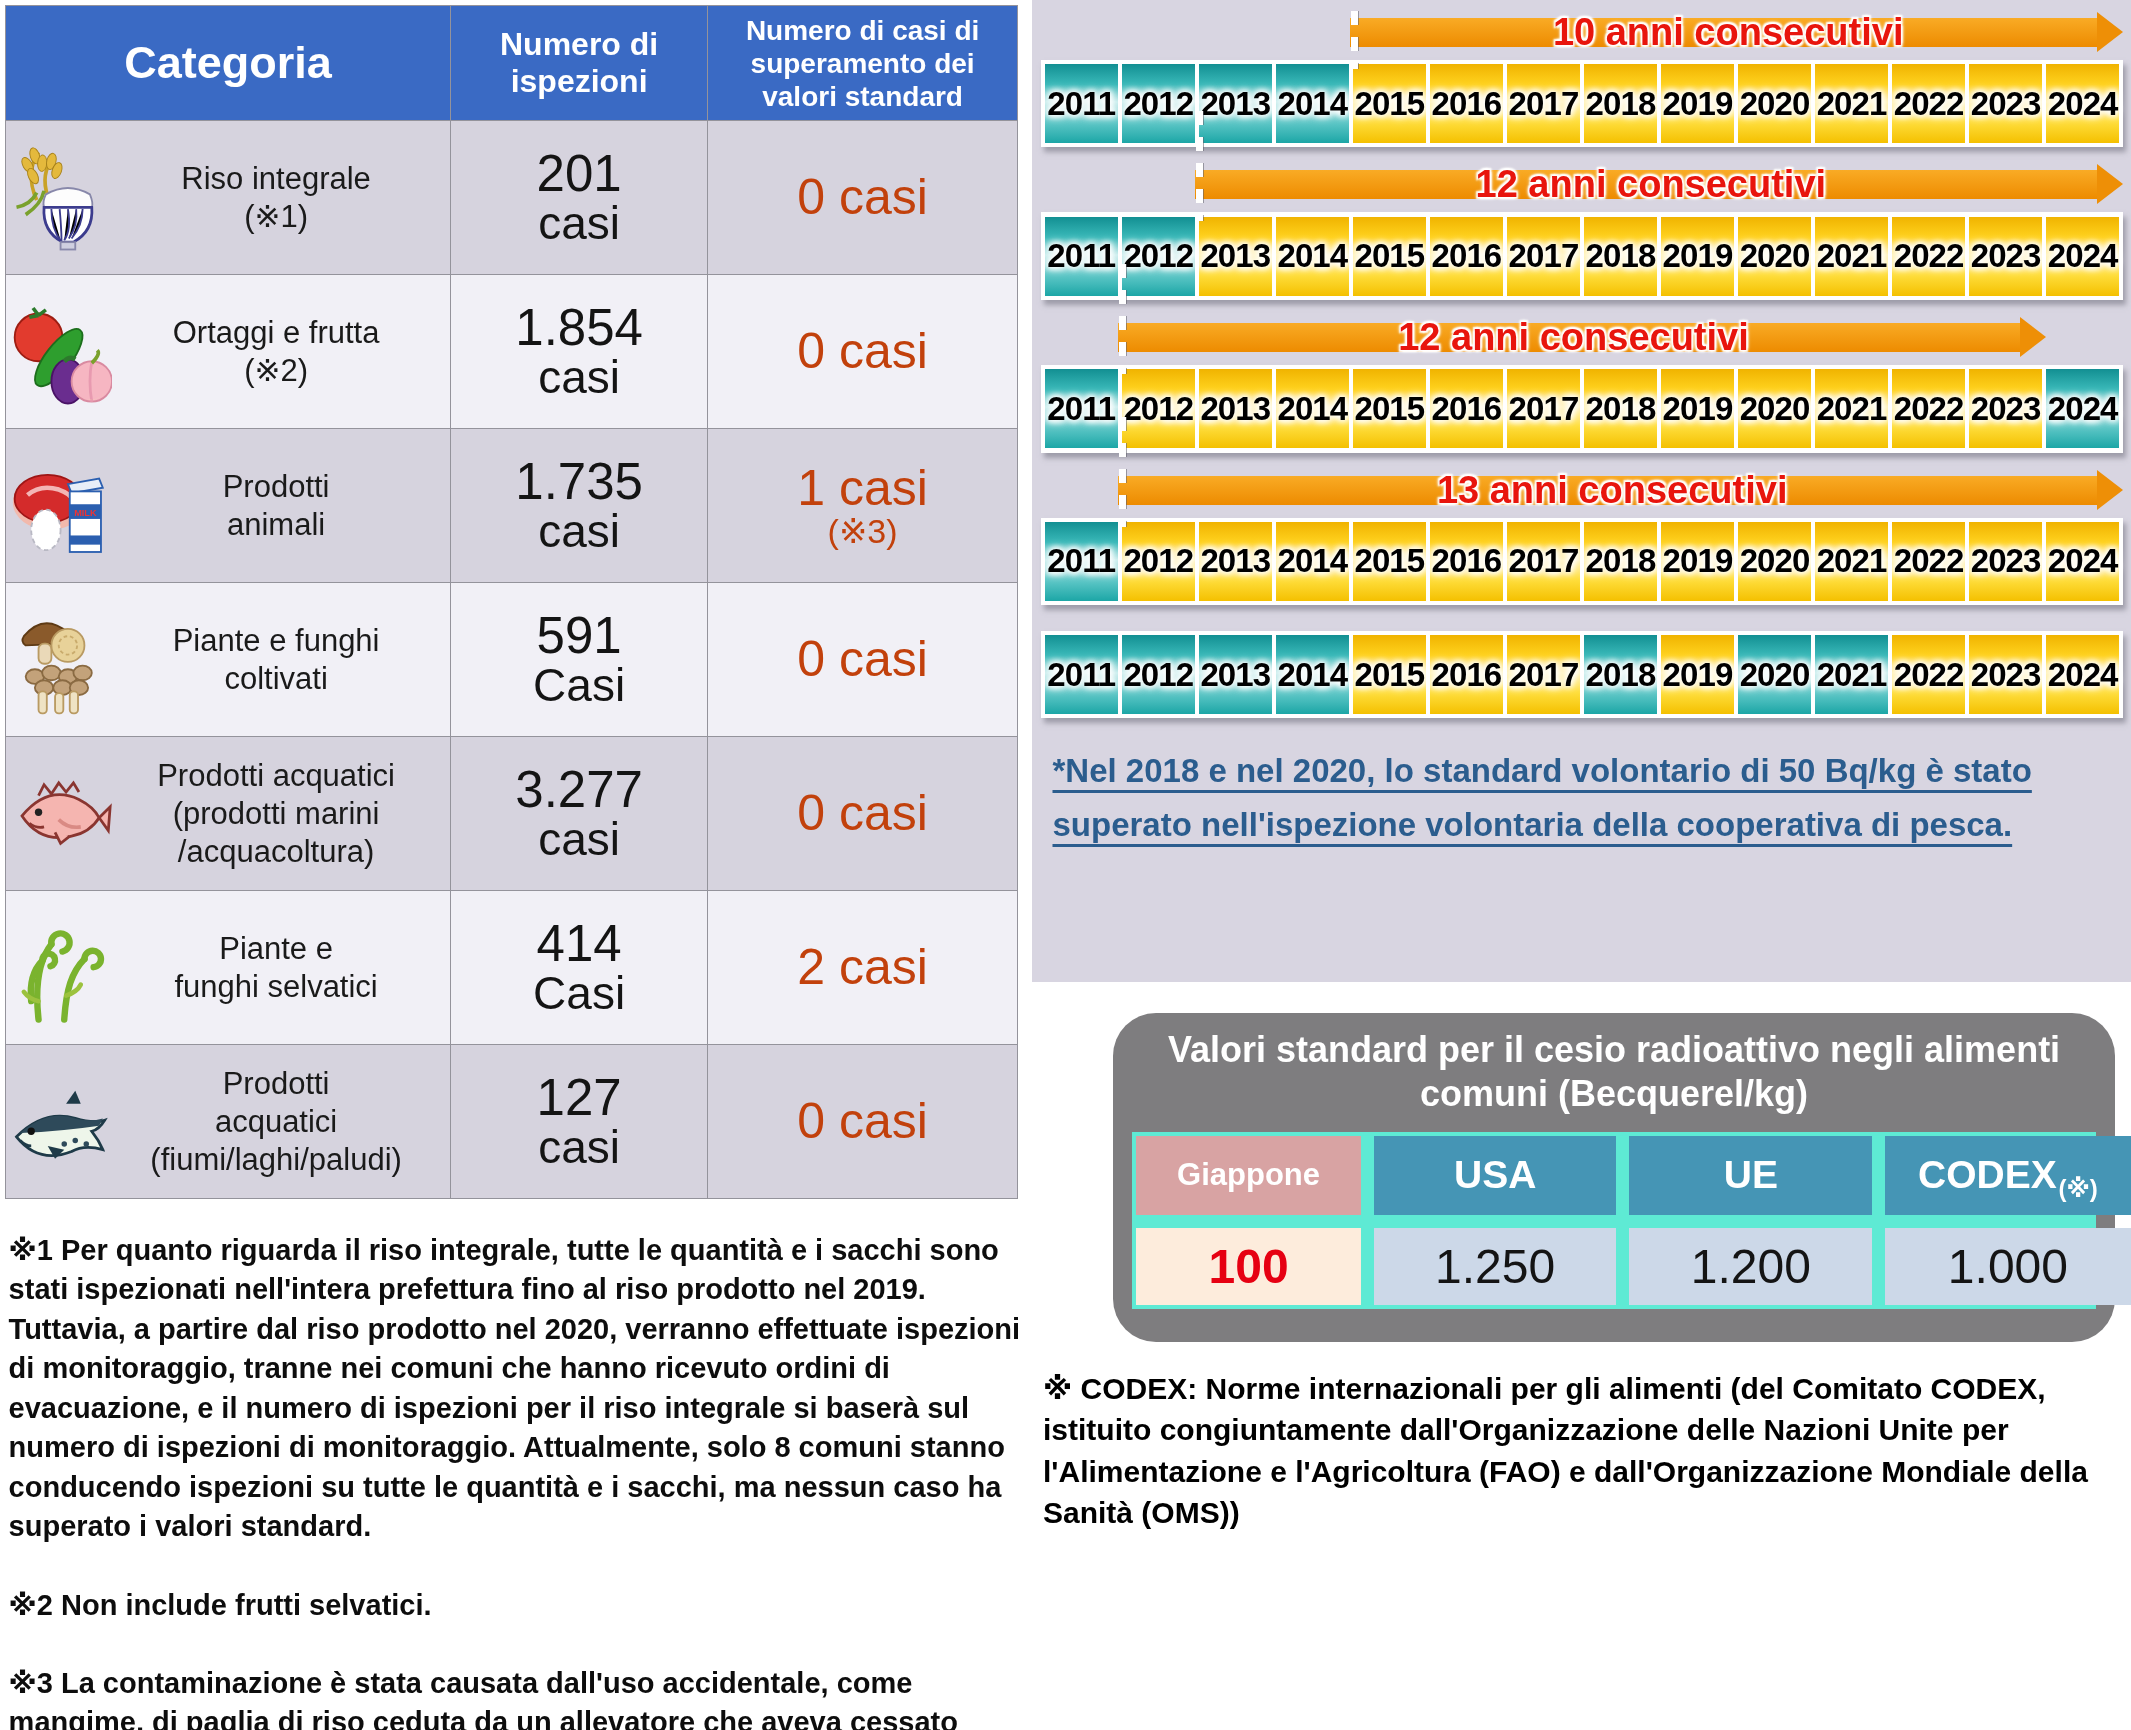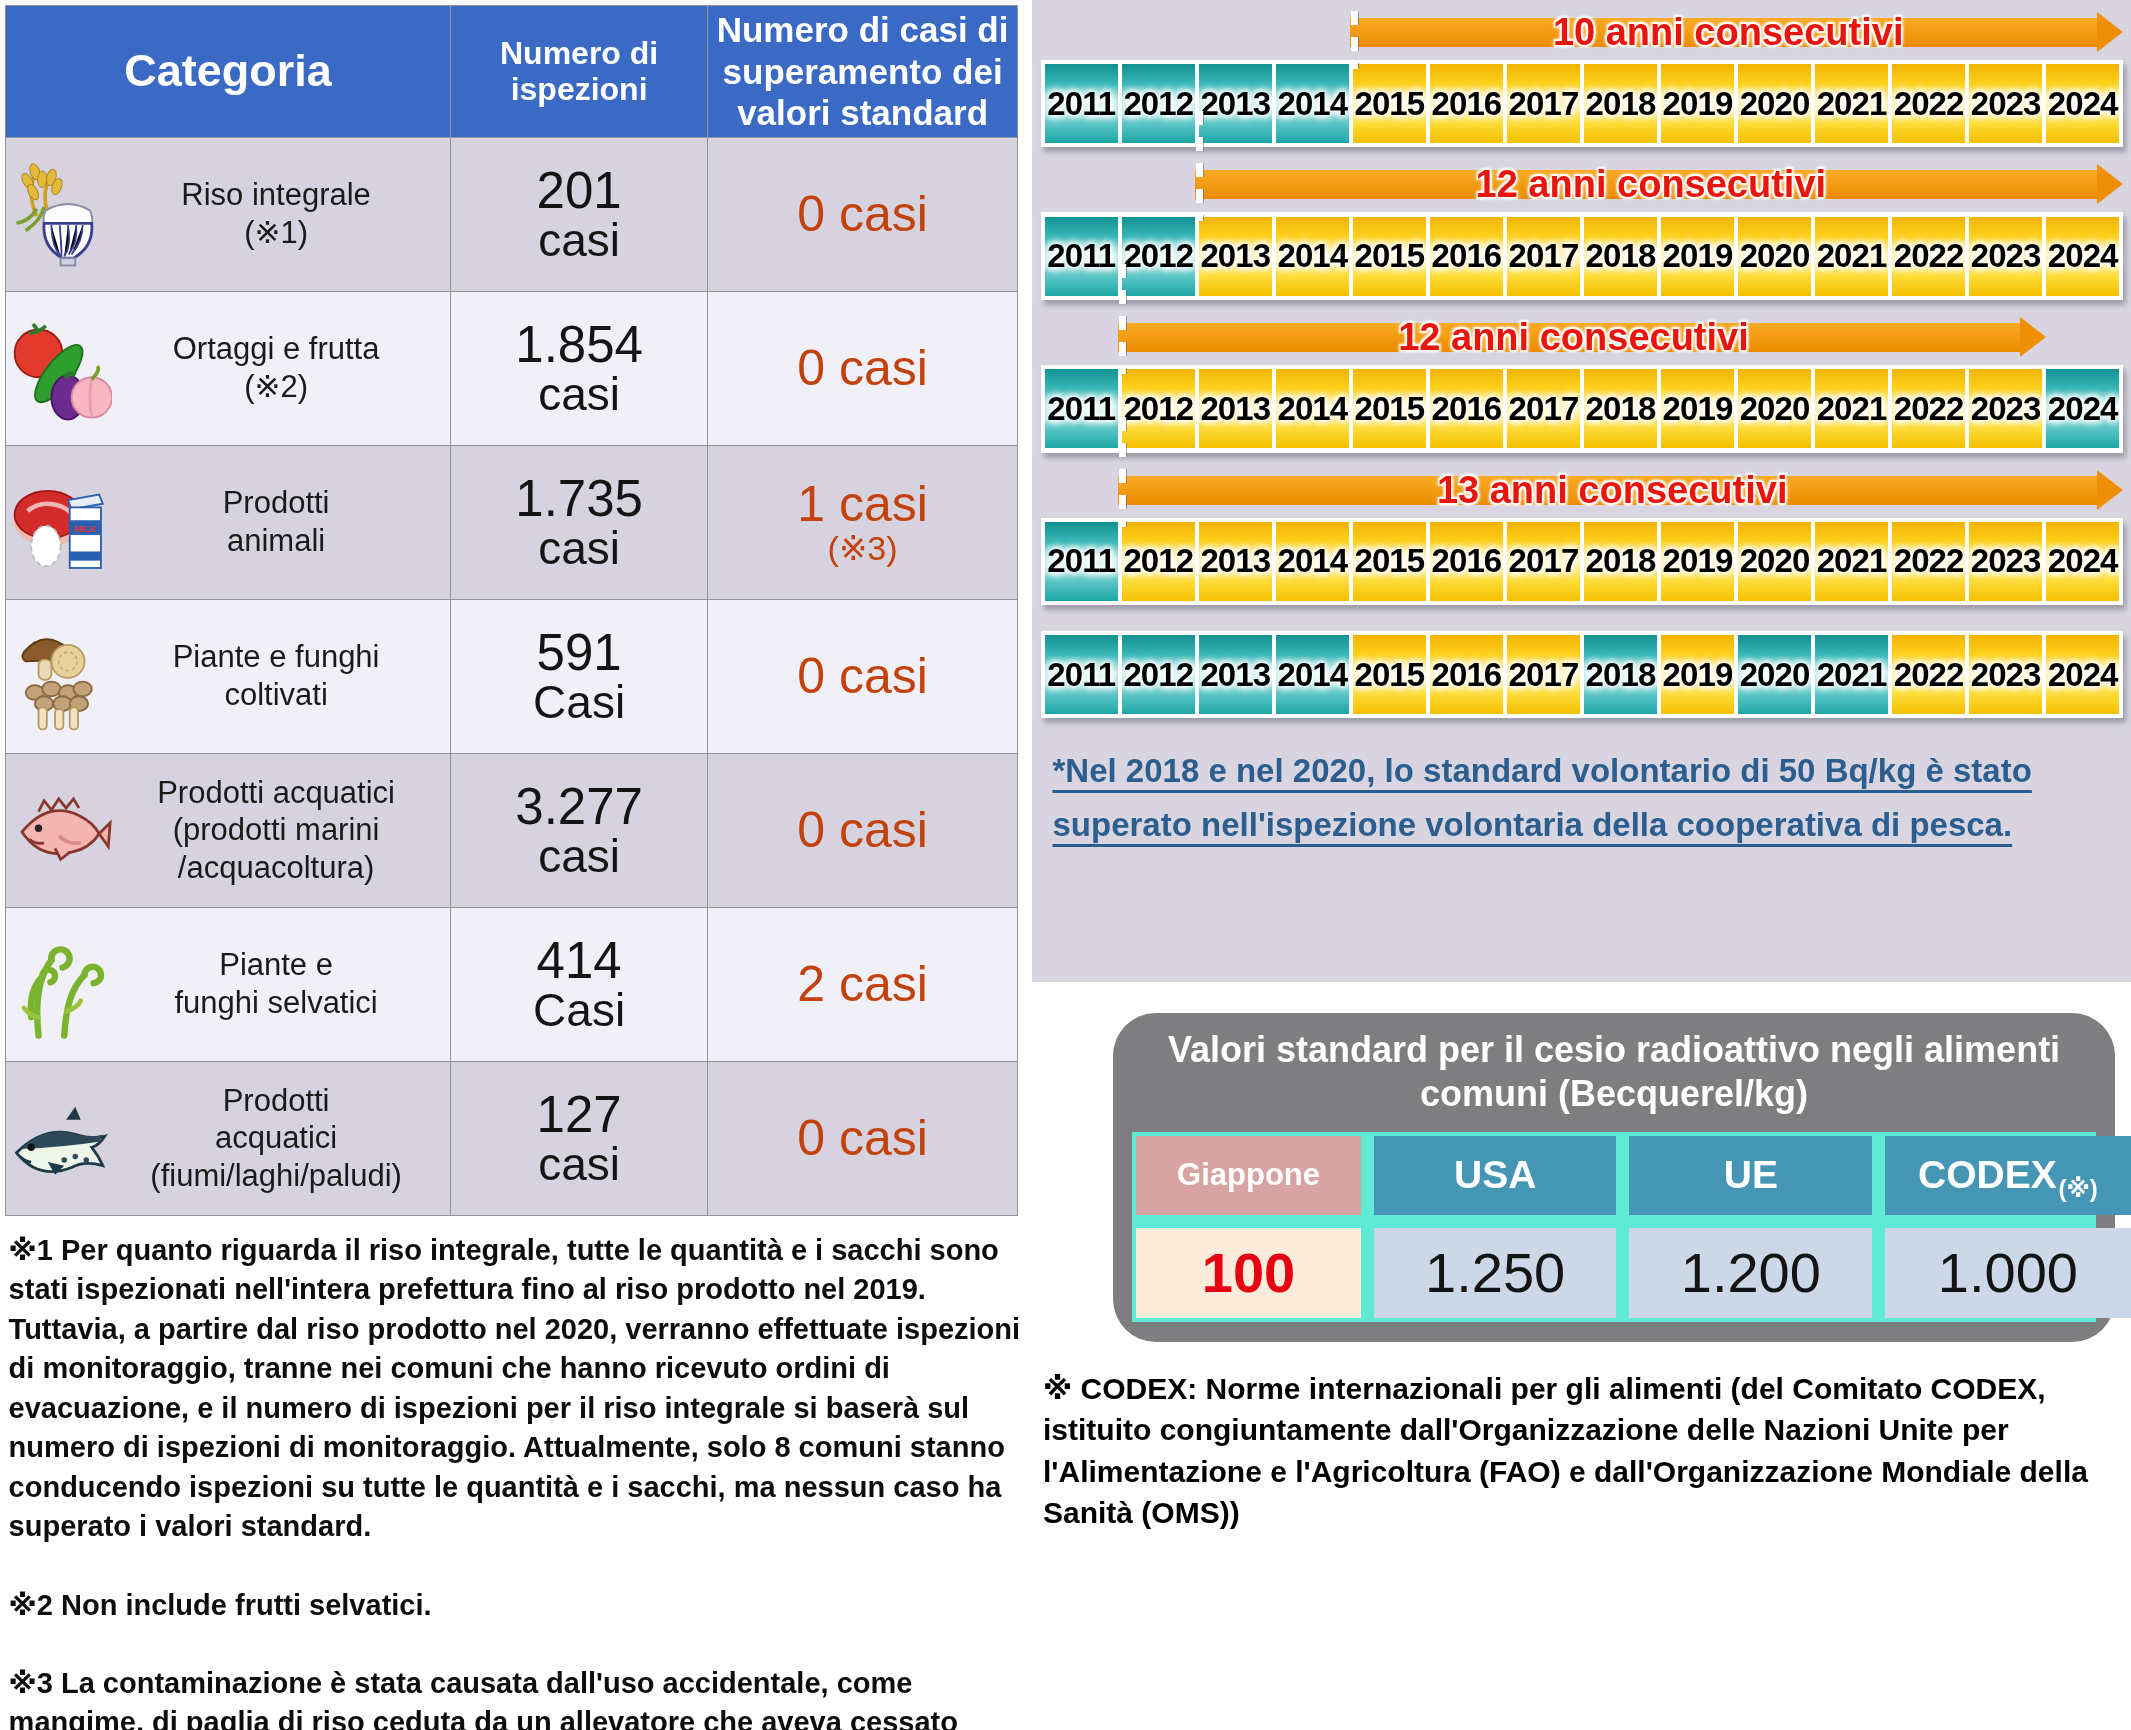--- a/index.html
+++ b/index.html
@@ -5,21 +5,21 @@
   html,body{margin:0;padding:0;background:#fff;}
   .page{position:relative;width:2132px;height:1731px;background:#fff;
         font-family:"Liberation Sans","DejaVu Sans",sans-serif;color:#111;overflow:hidden;}
 
   
   .cat-table{position:absolute;left:5.1px;top:5.1px;width:1012px;border-collapse:collapse;table-layout:fixed;}
   .cat-table th,.cat-table td{border:1.7px solid #94939b;box-sizing:border-box;}
   .cat-table th{background:#3a6ac4;color:#fff;text-align:center;vertical-align:middle;height:115px;padding:3.4px 5.1px;}
   .th-cat{width:445px;font-size:45px;font-weight:bold;}
   .th-insp{width:257px;font-size:32px;font-weight:bold;line-height:1.15;}
-  .th-exceed{width:310px;font-size:35px;font-weight:bold;line-height:1.18;}
+  .th-exceed{width:310px;font-size:28px;font-weight:bold;line-height:1.18;}
   .cat-table td{height:154px;vertical-align:middle;}
   .row-dark td{background:#d6d3de;}
   .row-light td{background:#f1f0f6;}
   .cat-cell{position:relative;padding:3.4px 6.8px 3.4px 6.8px;}
   .cat-icon{position:absolute;left:5.1px;top:50%;transform:translateY(-50%);width:101px;height:110px;}
   .cat-text{margin-left:96px;text-align:center;font-size:31px;line-height:1.22;white-space:pre-line;color:#1a1a1a;}
   .num-cell{text-align:center;line-height:1.02;}
   .num-main{font-size:51px;color:#141414;}
   .num-unit{font-size:46px;color:#141414;}
   .exceed-cell{text-align:center;color:#c2410c;line-height:1.05;}
@@ -62,21 +62,21 @@
   
   .standards{position:absolute;left:1113px;top:1013px;width:1002px;height:329px;background:#7e7d7f;
              border-radius:43px;box-sizing:border-box;padding:12px 19px;}
   .standards-title{color:#fff;font-size:36px;font-weight:bold;text-align:center;line-height:1.22;margin:3.4px 5.1px 15.4px;}
   .std-grid{display:grid;grid-template-columns:23.5% 25.4% 25.4% 25.7%;gap:13px;background:#5eead4;padding:4.3px;}
   .std-cell{display:flex;align-items:center;justify-content:center;}
   .hd{height:79px;color:#fff;font-weight:bold;}
   .hd-jp{background:#d8a3a3;font-size:31px;}
   .hd-x{background:#4595b5;font-size:39px;}
   .hd-x .suffix{font-size:24px;align-self:flex-end;margin:0 0 12px 1.7px;}
-  .vl{height:90px;font-size:56px;}
+  .vl{height:77px;font-size:48px;}
   .vl-jp{background:#fdecdc;color:#e60012;font-weight:bold;}
   .vl-x{background:#ccd8e8;color:#141414;}
 
   
   .codex-note{position:absolute;left:1043px;top:1368px;width:1080px;font-size:30px;font-weight:bold;
               color:#000;line-height:1.38;}
 </style>
 </head>
 <body>
 

